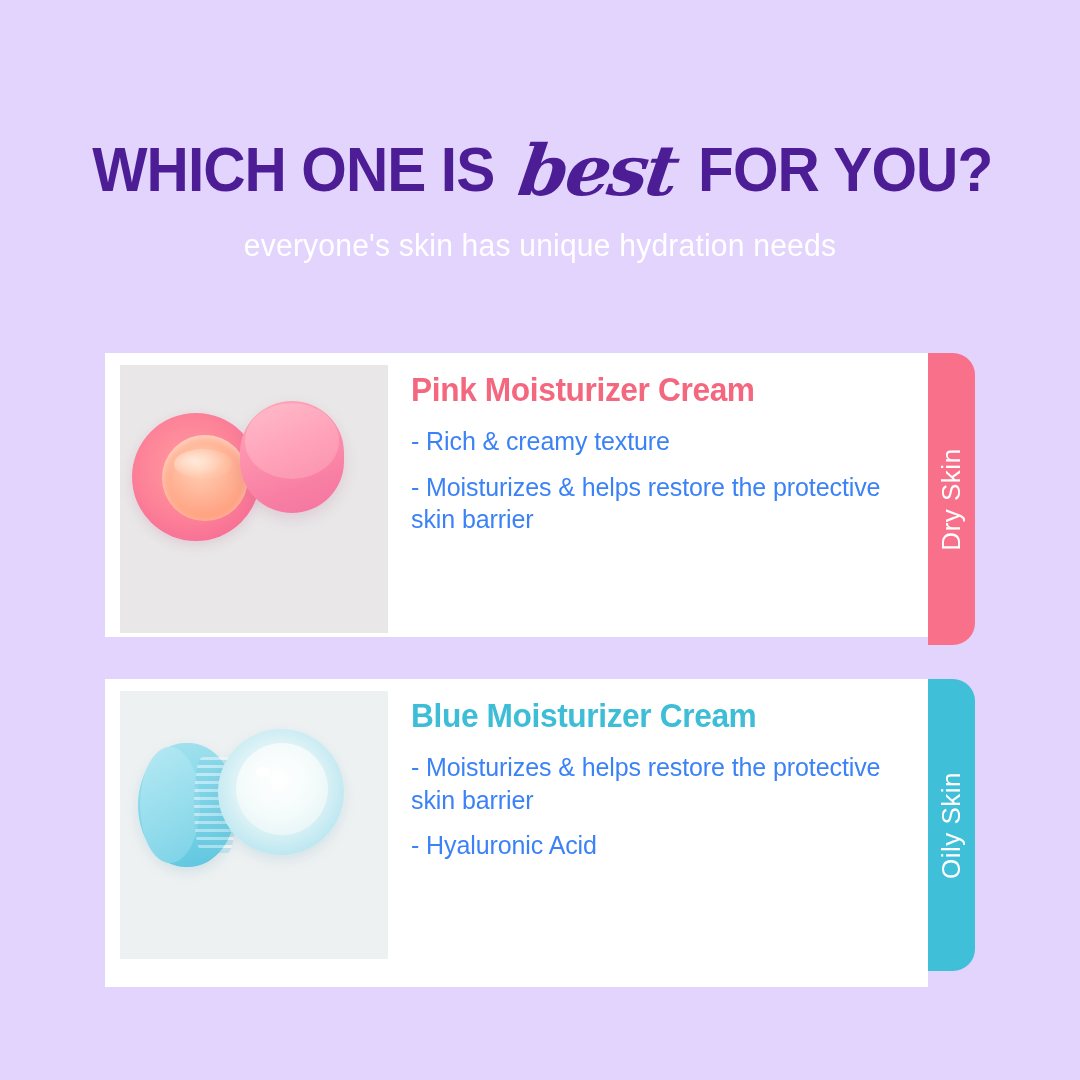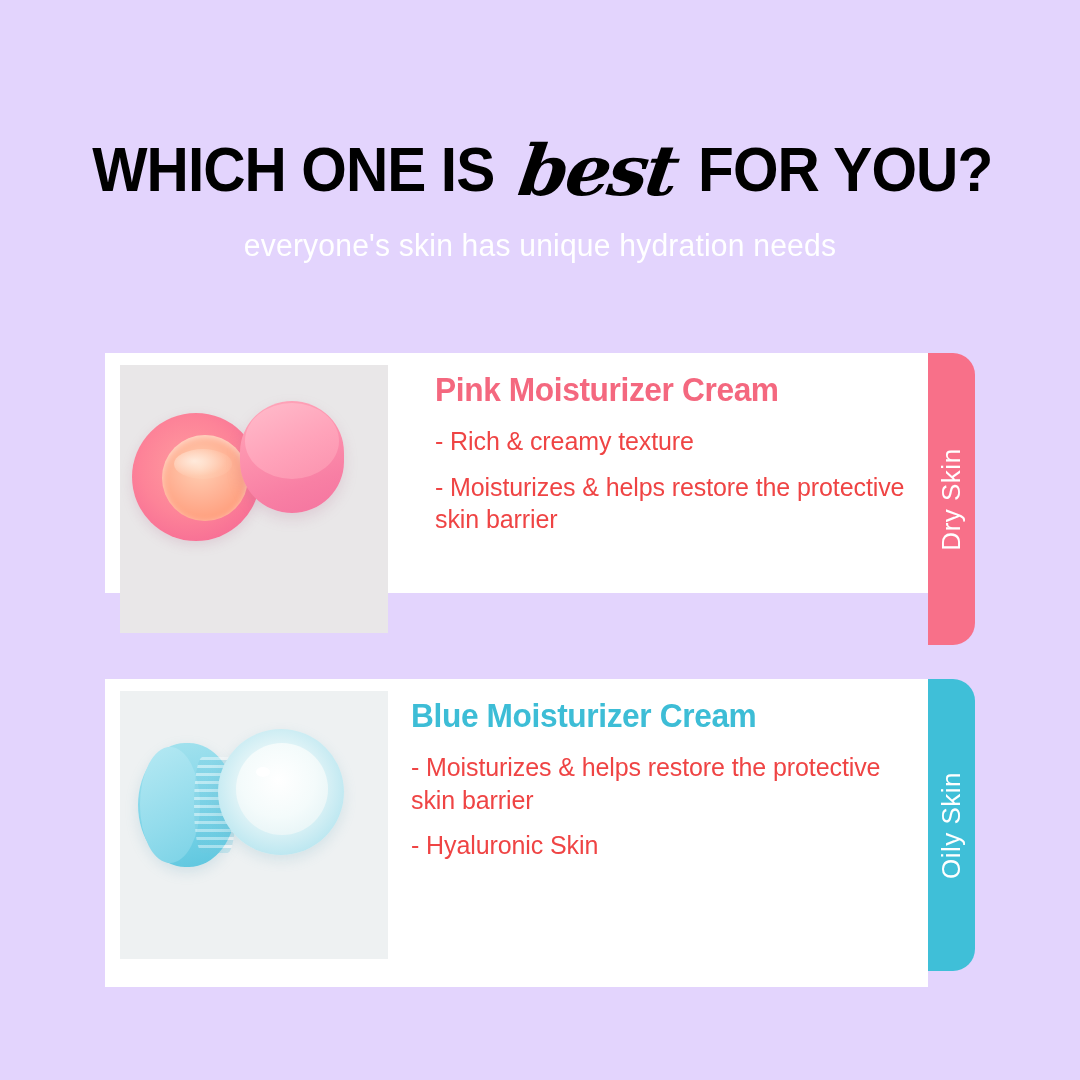--- a/index.html
+++ b/index.html
@@ -23,21 +23,21 @@
     width: 1080px;
     padding-top: 132px;
     text-align: center;
   }
 
   .headline {
     display: flex;
     align-items: baseline;
     justify-content: center;
     white-space: nowrap;
-    color: #000000;
+    color: #4c1d95;
     line-height: 1;
   }
 
   .headline .hl-part {
     font-family: "Liberation Sans", sans-serif;
     font-weight: 700;
     font-size: 63px;
     letter-spacing: -1px;
     transform: scaleX(0.93);
     transform-origin: center bottom;
@@ -67,21 +67,21 @@
   
   .card {
     position: absolute;
     left: 105px;
     width: 823px;
     background: #ffffff;
     display: flex;
     align-items: flex-start;
   }
 
-  .card-pink  { top: 353px; height: 240px; gap: 24px; }
+  .card-pink  { top: 353px; height: 284px; }
   .card-blue  { top: 679px; height: 308px; }
 
   .photo {
     width: 268px;
     height: 268px;
     margin: 12px 0 0 15px;
     flex: 0 0 auto;
     position: relative;
     overflow: hidden;
     background: #e9e7e8;
@@ -189,21 +189,21 @@
     font-weight: 700;
     letter-spacing: -0.4px;
     margin-bottom: 16px;
     transform: scaleX(0.96);
     transform-origin: left center;
   }
   .title-pink { color: #f4687f; }
   .title-blue { color: #3dbdd6; }
 
   .bullet {
-    color: #ef4444;
+    color: #3b82f6;
     font-size: 25px;
     line-height: 1.30;
     margin-bottom: 13px;
     letter-spacing: -0.1px;
   }
 
   
   .tab {
     position: absolute;
     left: 928px;
@@ -265,18 +265,18 @@
     </div>
     <div class="bj-jar">
       <div class="bj-cream">
         <div class="bj-bubble"></div>
       </div>
     </div>
   </div>
   <div class="card-body">
     <div class="card-title title-blue">Blue Moisturizer Cream</div>
     <div class="bullet">- Moisturizes &amp; helps restore the protective skin barrier</div>
-    <div class="bullet">- Hyaluronic Skin</div>
+    <div class="bullet">- Hyaluronic Acid</div>
   </div>
 </div>
 <div class="tab tab-blue">
   <span class="tab-label">Oily Skin</span>
 </div>
 
 </body></html>

